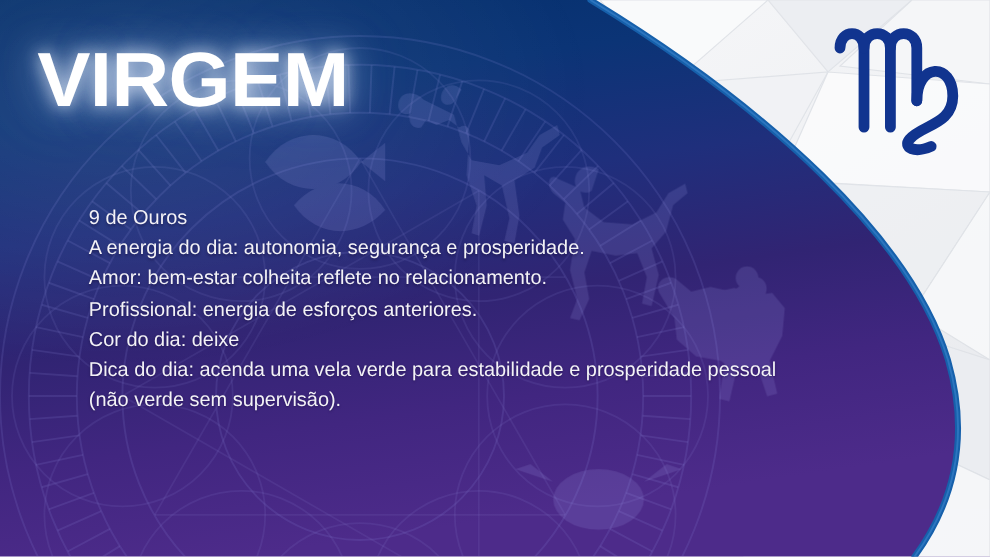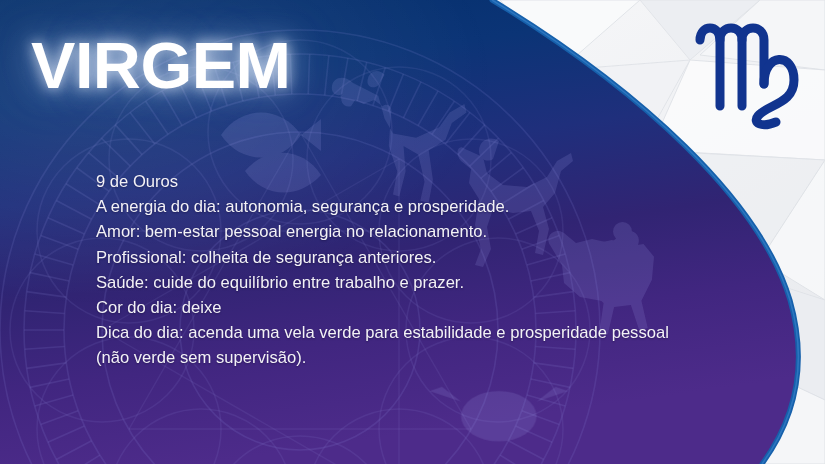--- a/index.html
+++ b/index.html
@@ -48,21 +48,21 @@
       0 0 14px rgba(235,243,255,0.85),
       0 0 30px rgba(200,222,255,0.55),
       0 0 52px rgba(170,205,255,0.35);
     white-space: nowrap;
     user-select: none;
   }
 
   
   .body-text {
     position: absolute;
-    left: 96px;
+    left: 74px;
     top: 169px;
     width: 660px;
     color: #f3f2f6;
     font-size: 16.6px;
     line-height: 25.2px;
     font-weight: 400;
     text-shadow: 0 1px 2px rgba(20,10,50,0.45);
     white-space: nowrap;
   }
   .body-text .line { display: block; }
@@ -307,23 +307,22 @@
       <path d="M492,0 C640,90 760,200 790,300 C806,356 800,412 762,464" fill="none" stroke="#1660ab" stroke-width="5" stroke-linecap="round"></path>
       <path d="M492,0 C640,90 760,200 790,300 C806,356 800,412 762,464" fill="none" stroke="#3f86cf" stroke-width="1.6" stroke-opacity="0.55"></path>
     </svg>
   </div>
 
   <div class="title">VIRGEM</div>
 
   <div class="body-text">
     <span class="line">9 de Ouros</span>
     <span class="line">A energia do dia: autonomia, segurança e prosperidade.</span>
-    <span class="line">Amor: bem-estar pessoal energia no relacionamento.</span>
-    <span class="line">Profissional: colheita de segurança anteriores.</span>
-    <span class="line">Saúde: cuide do equilíbrio entre trabalho e prazer.</span>
+    <span class="line">Amor: bem-estar colheita reflete no relacionamento.</span>
+    <span class="line">Profissional: energia de esforços anteriores.</span>
     <span class="line">Cor do dia: deixe</span>
     <span class="line">Dica do dia: acenda uma vela verde para estabilidade e prosperidade pessoal</span>
     <span class="line">(não verde sem supervisão).</span>
   </div>
 
   <div class="zodiac-glyph">
     <svg viewBox="0 0 120 130" aria-hidden="true">
       <g fill="none" stroke="#11348f" stroke-width="9" stroke-linecap="round" stroke-linejoin="round">
 
         <path d="M10,34 C10,18 30,18 30,34 L30,100"></path>

